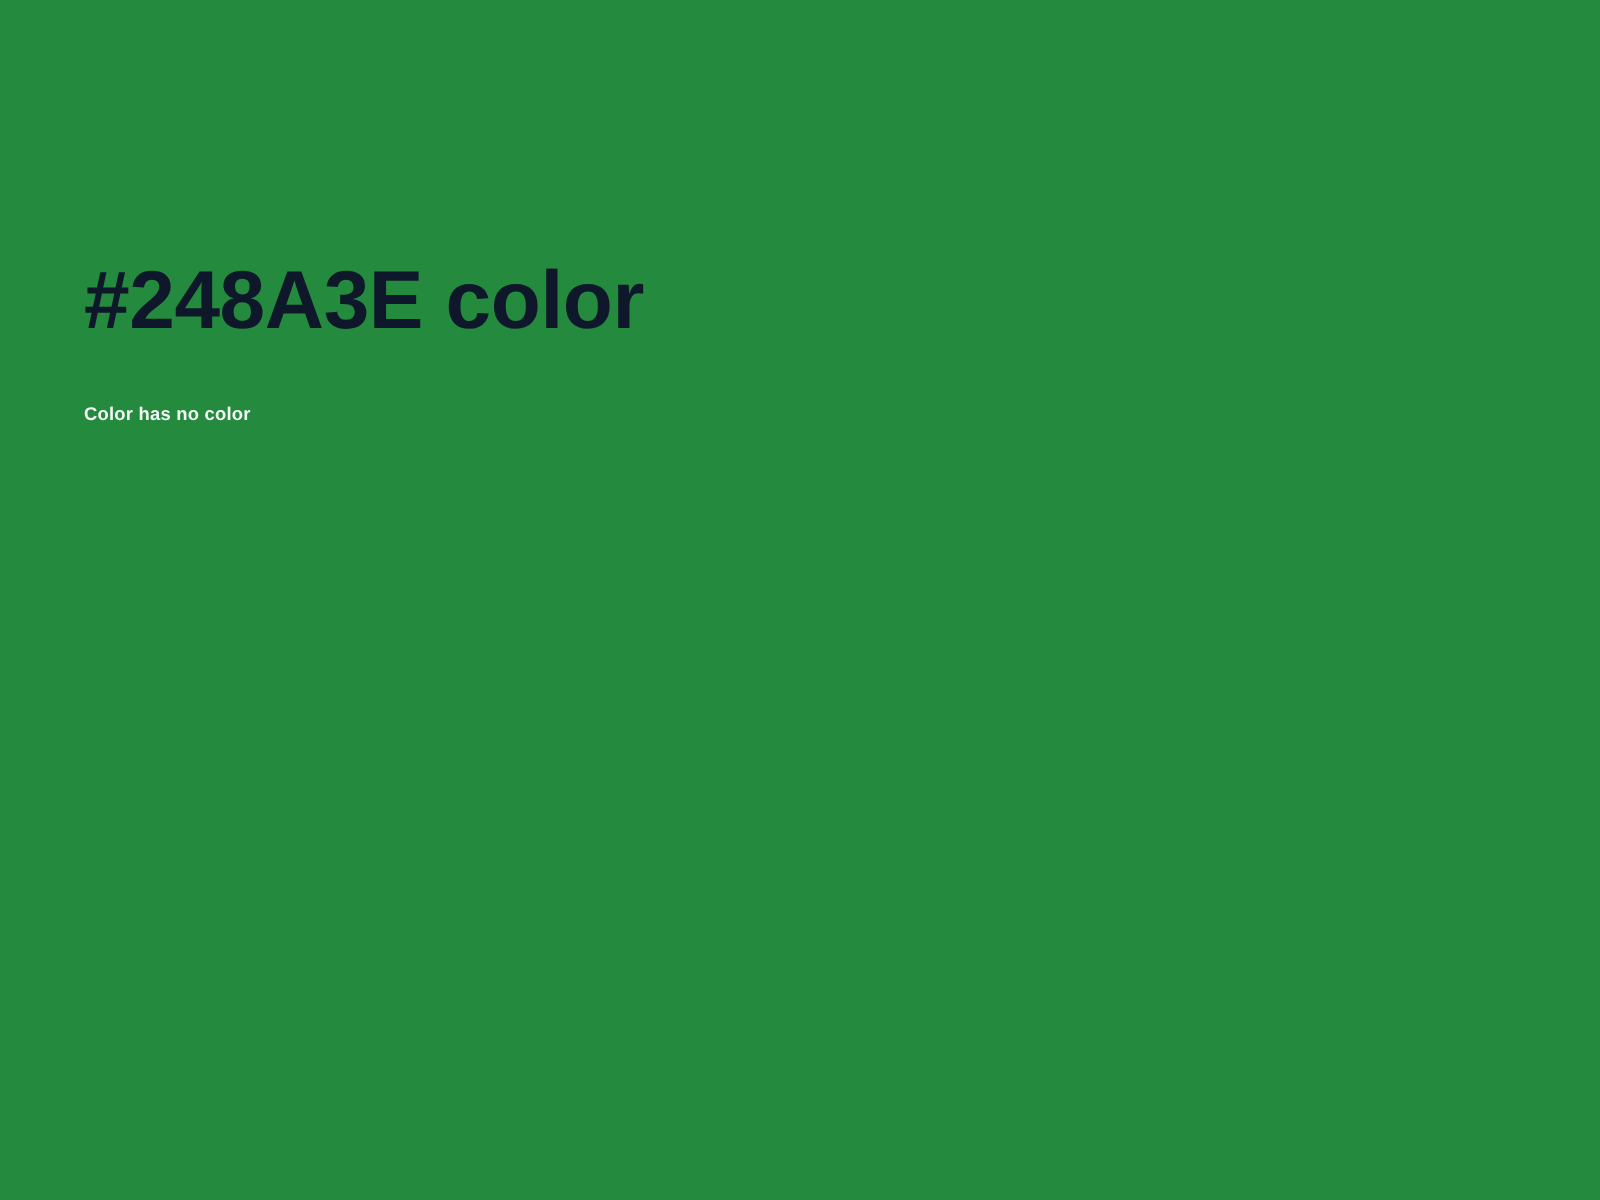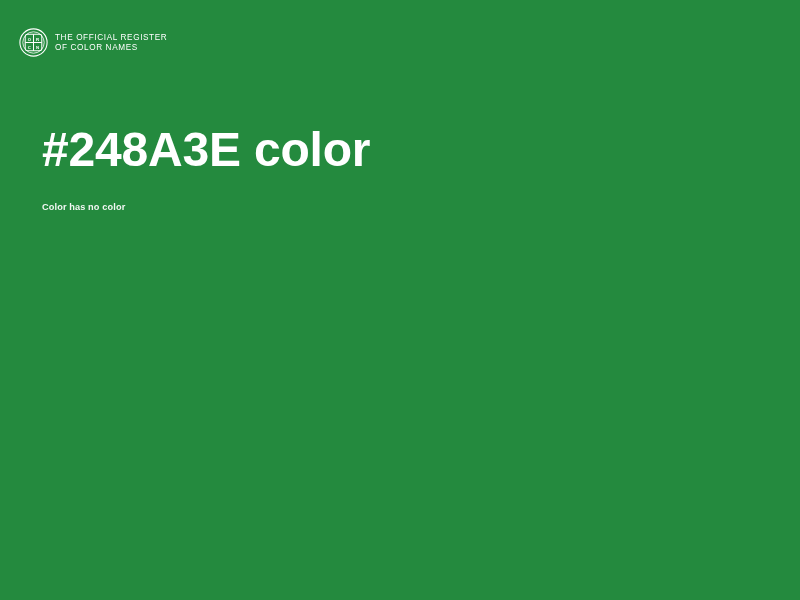--- a/index.html
+++ b/index.html
@@ -58,24 +58,24 @@
 
   
   .content {
     position: absolute;
     left: 42px;
     top: 128px;
     right: 40px;
   }
 
   .color-title {
-    font-size: 48px;
+    font-size: 41px;
     line-height: 44px;
     font-weight: 700;
-    color: #ffffff;
+    color: #0f172a;
     letter-spacing: -0.2px;
     margin: 0;
     white-space: nowrap;
   }
 
   .color-subtitle {
     margin: 0;
     padding-top: 29px;
     font-size: 9.2px;
     line-height: 12px;
@@ -83,37 +83,19 @@
     color: #f2f7f3;
     letter-spacing: 0.12px;
     white-space: nowrap;
   }
 </style>
 </head>
 <body>
 
 <div class="page" style="background: rgb(36, 138, 62);">
 
-  <div class="brand">
-    <svg class="brand-seal" viewBox="0 0 58 58" aria-hidden="true">
-      <circle cx="29" cy="29" r="27.2" fill="none" stroke="#ffffff" stroke-width="2.2"></circle>
-      <circle cx="29" cy="29" r="21.4" fill="none" stroke="#ffffff" stroke-width="1.6"></circle>
-      <rect x="12.4" y="12.4" width="33.2" height="33.2" rx="4.5" fill="none" stroke="#ffffff" stroke-width="2.1"></rect>
-      <line x1="29" y1="12.4" x2="29" y2="45.6" stroke="#ffffff" stroke-width="2.1"></line>
-      <line x1="12.4" y1="29" x2="45.6" y2="29" stroke="#ffffff" stroke-width="2.1"></line>
-      <text x="20.7" y="25.4" fill="#ffffff" font-family="'Liberation Sans', sans-serif" font-size="8.6" font-weight="700" text-anchor="middle">O</text>
-      <text x="37.3" y="25.4" fill="#ffffff" font-family="'Liberation Sans', sans-serif" font-size="8.6" font-weight="700" text-anchor="middle">R</text>
-      <text x="20.7" y="41.6" fill="#ffffff" font-family="'Liberation Sans', sans-serif" font-size="8.6" font-weight="700" text-anchor="middle">C</text>
-      <text x="37.3" y="41.6" fill="#ffffff" font-family="'Liberation Sans', sans-serif" font-size="8.6" font-weight="700" text-anchor="middle">N</text>
-    </svg>
-
-    <div class="brand-wordmark">
-      <span class="brand-line">THE OFFICIAL REGISTER</span>
-      <span class="brand-line">OF COLOR NAMES</span>
-    </div>
-  </div>
 
   <div class="content">
     <h1 class="color-title">#248A3E color</h1>
     <p class="color-subtitle">Color has no color</p>
   </div>
 
 </div>
 
 </body></html>

